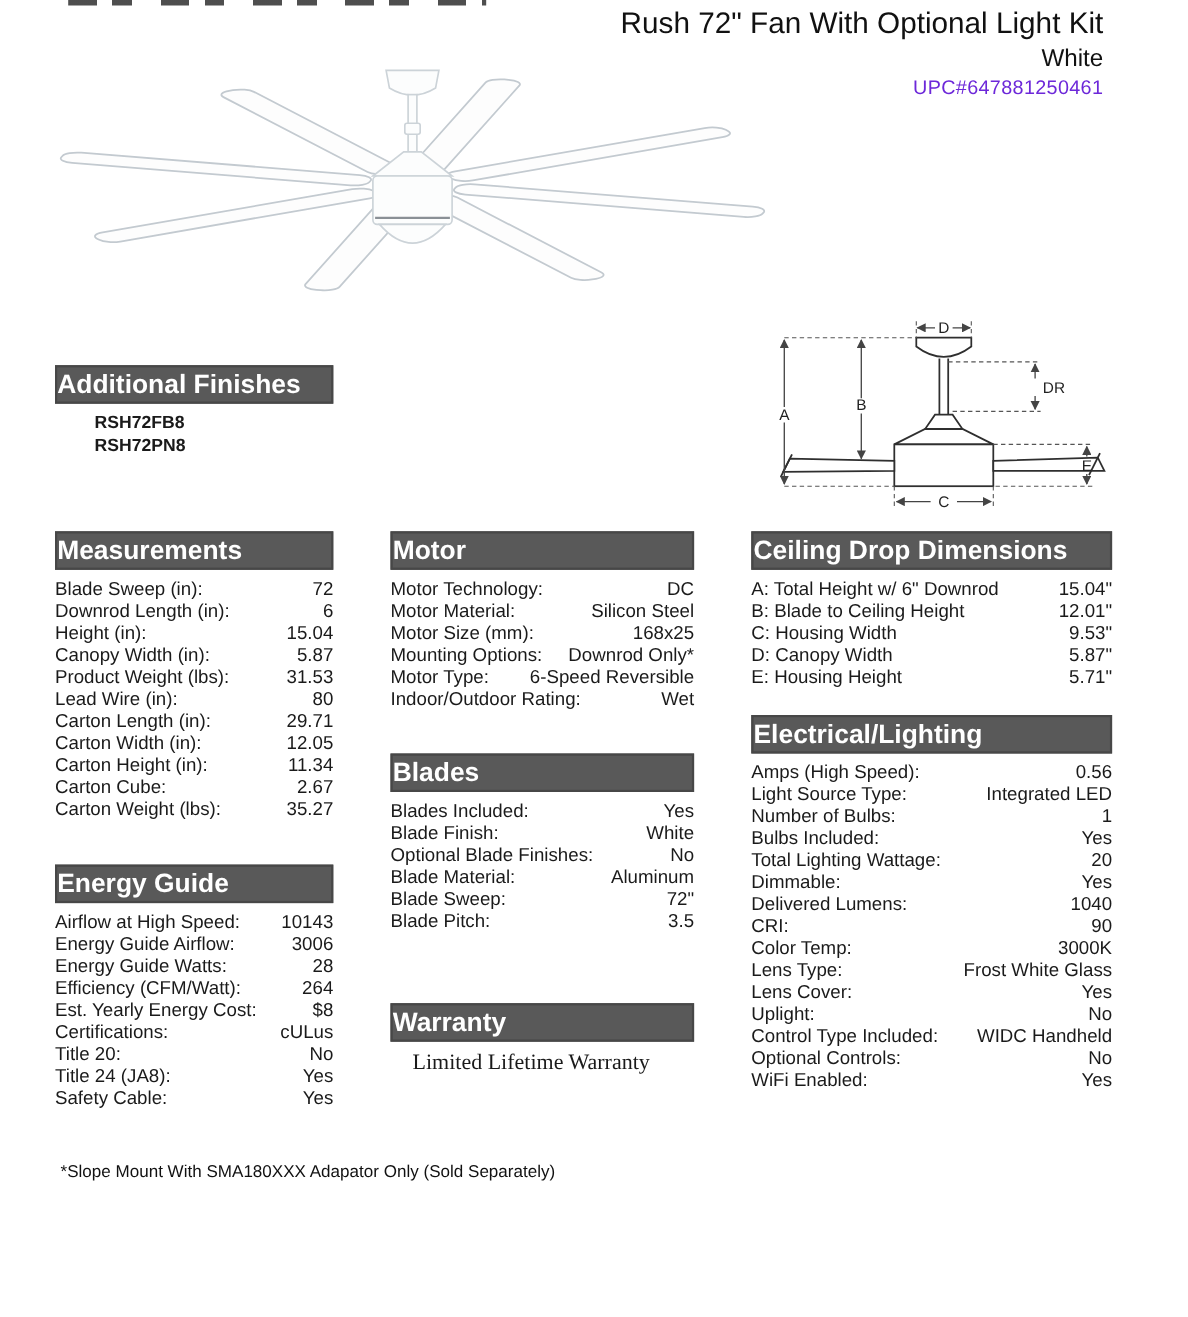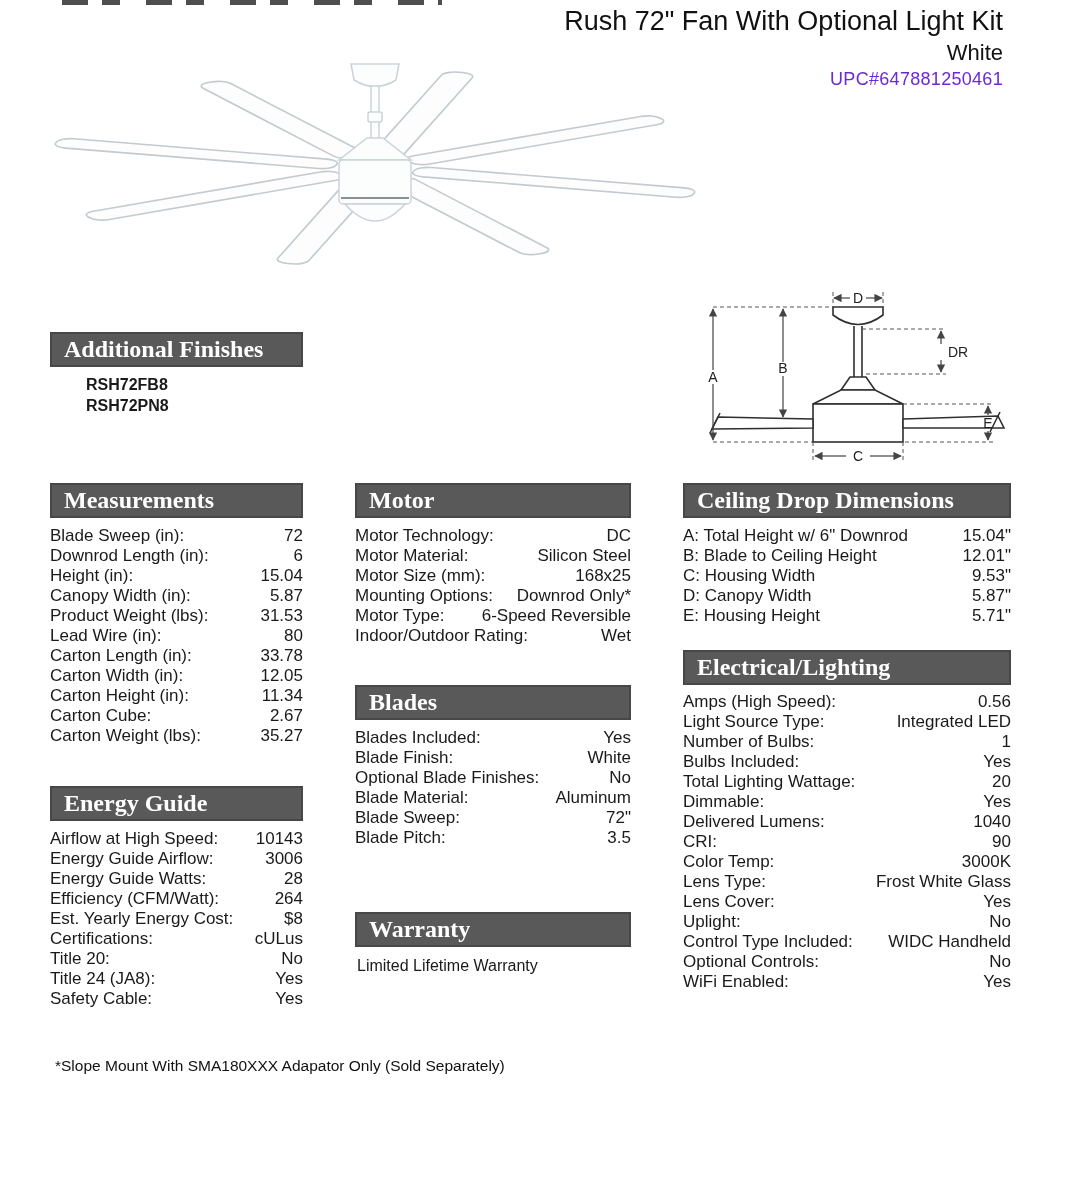--- a/index.html
+++ b/index.html
@@ -20,28 +20,28 @@
 
   .col{position:absolute;}
   #col-left{left:50px;top:0;width:253px;}
   #col-mid{left:355px;top:0;width:276px;}
   #col-right{left:683px;top:0;width:328px;}
 
   .sec-hdr{
     position:absolute;left:0;right:0;height:31px;
     background:#595959;border:2px solid #474747;
     color:#fff;font-weight:bold;font-size:24px;line-height:31px;
-    padding-left:12px;white-space:nowrap;overflow:hidden;font-family:Liberation Serif, serif;
+    padding-left:0;white-space:nowrap;overflow:hidden;
   }
   .rows{position:absolute;left:0;right:0;}
   .spec-row{display:flex;justify-content:space-between;font-size:17px;line-height:20px;}
   .spec-label{white-space:nowrap;}
   .spec-value{white-space:nowrap;text-align:right;}
   .finish-list{position:absolute;left:2px;font-weight:bold;font-size:16px;line-height:21px;margin-left:34px;}
-  .warranty-text{position:absolute;left:2px;font-size:16px;line-height:20px;}
+  .warranty-text{position:absolute;left:20px;font-size:20px;line-height:20px;font-family:Liberation Serif, serif;}
   .footnote{position:absolute;left:55px;top:1041px;font-size:15.5px;color:#111;margin-top:16px;}
 
   .fanart{position:absolute;left:40px;top:56px;width:670px;height:222px;}
   .diagram{position:absolute;left:698px;top:282px;width:325px;height:188px;}
   .dim-line{stroke:#444;stroke-width:1.2;fill:none;}
   .dim-dash{stroke:#555;stroke-width:1;stroke-dasharray:4 3;fill:none;}
   .obj-line{stroke:#2f2f2f;stroke-width:1.6;fill:#ffffff;}
   .dim-text{font-family:"Liberation Sans",sans-serif;font-size:14px;fill:#222;}
   .blade{fill:#fdfdfd;stroke:#c3cad0;stroke-width:1.6;vector-effect:non-scaling-stroke;}
   .fanbody{fill:#fcfdfd;stroke:#ccd3d8;stroke-width:1.5;}
@@ -182,21 +182,21 @@
         <div class="spec-row">
           <span class="spec-label">Product Weight (lbs):</span>
           <span class="spec-value">31.53</span>
         </div>
         <div class="spec-row">
           <span class="spec-label">Lead Wire (in):</span>
           <span class="spec-value">80</span>
         </div>
         <div class="spec-row">
           <span class="spec-label">Carton Length (in):</span>
-          <span class="spec-value">33.78</span>
+          <span class="spec-value">29.71</span>
         </div>
         <div class="spec-row">
           <span class="spec-label">Carton Width (in):</span>
           <span class="spec-value">12.05</span>
         </div>
         <div class="spec-row">
           <span class="spec-label">Carton Height (in):</span>
           <span class="spec-value">11.34</span>
         </div>
         <div class="spec-row">

